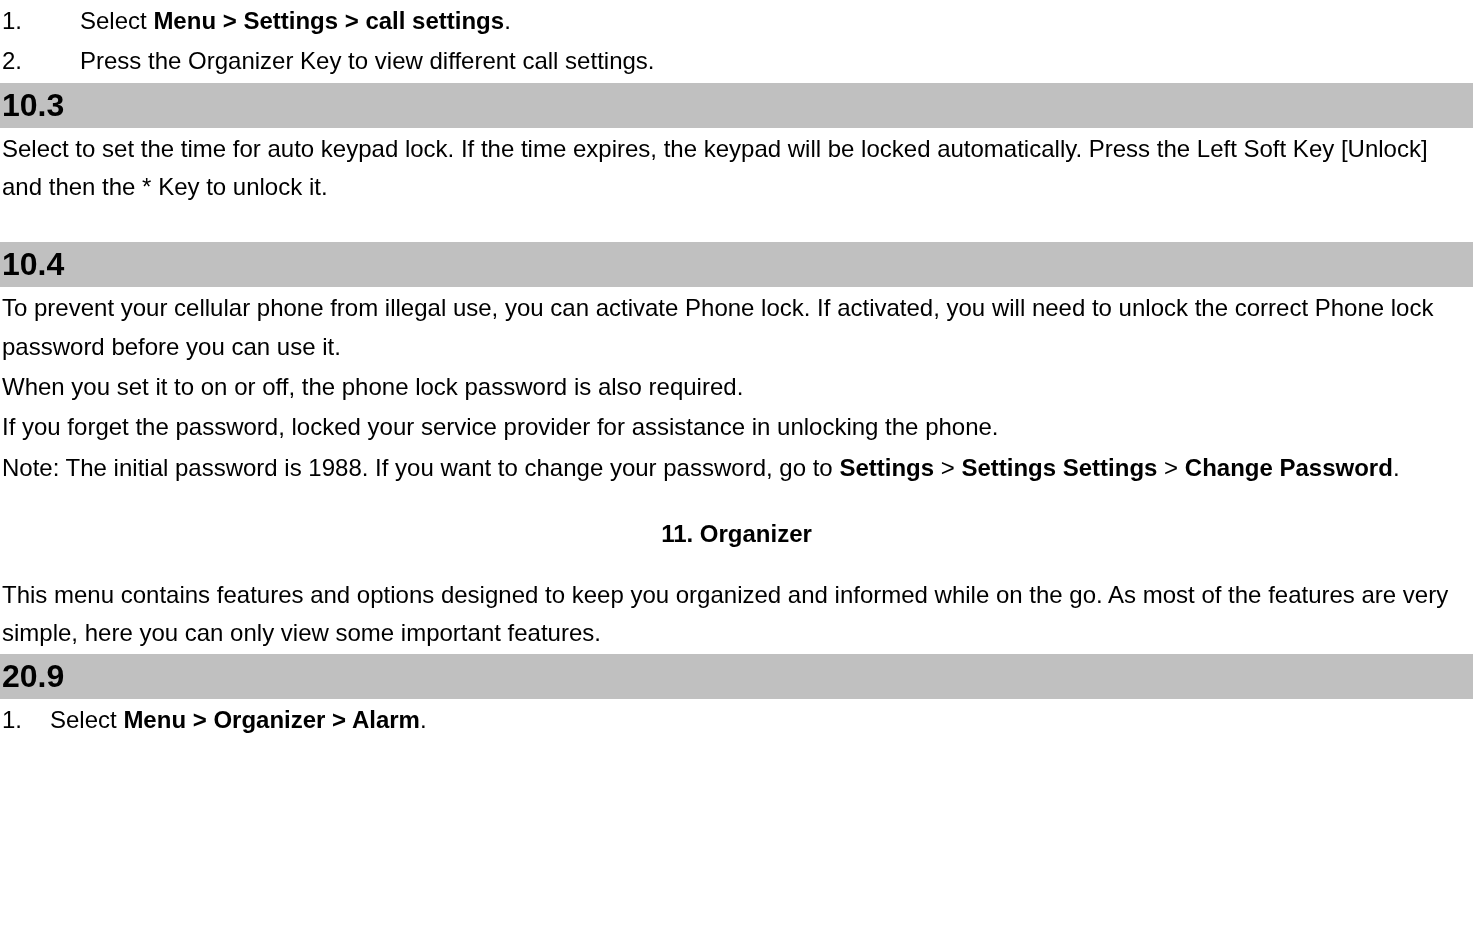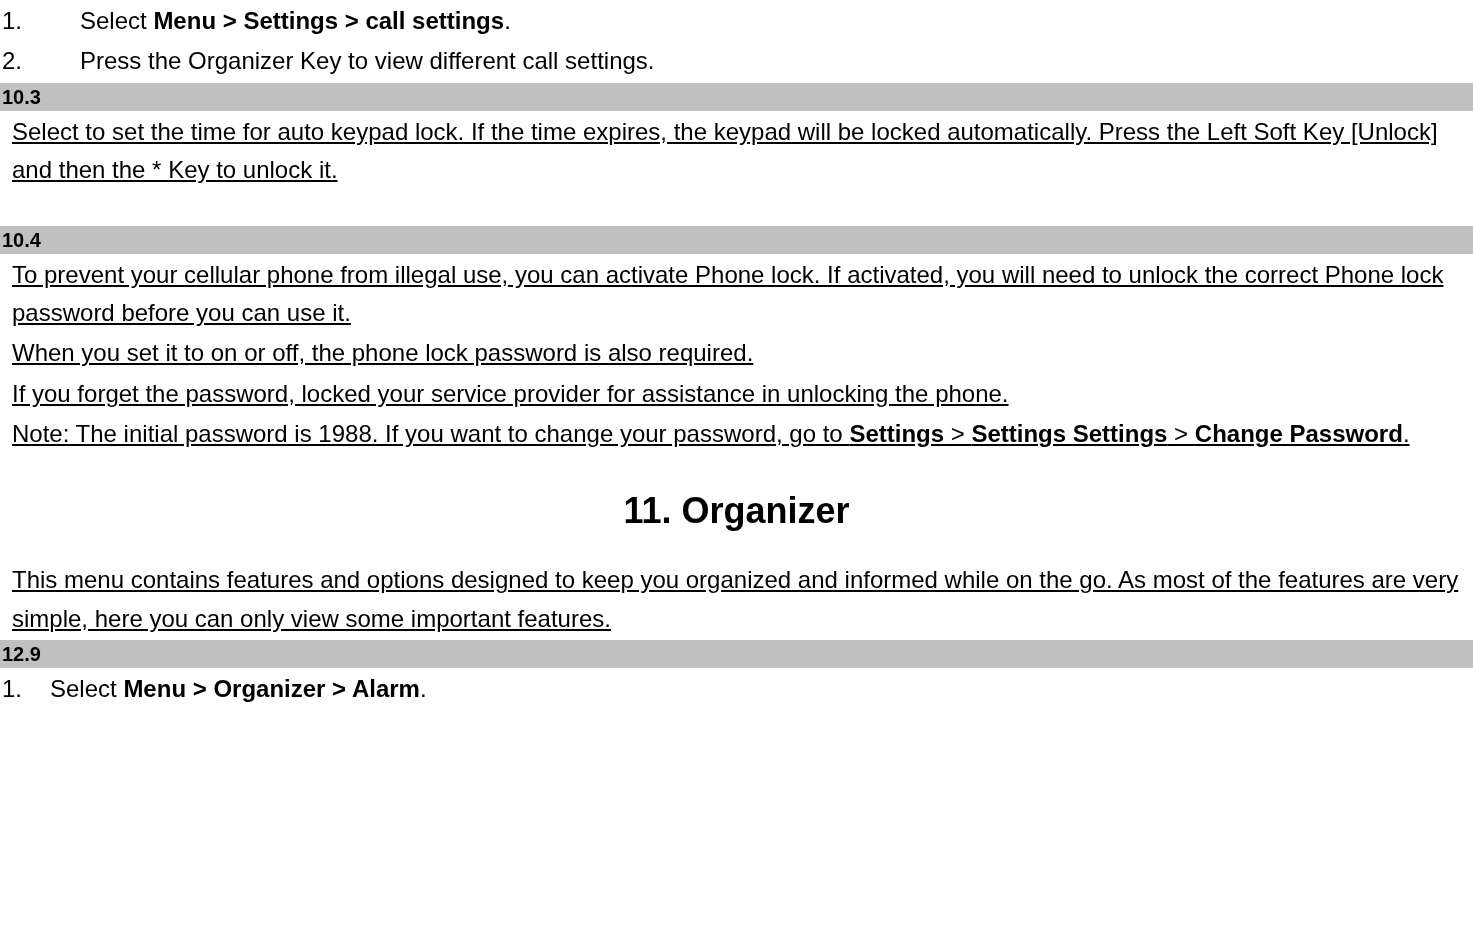--- a/index.html
+++ b/index.html
@@ -13,34 +13,34 @@
     padding: 0 0 20px 0;
   }
   .line { margin: 2px 0; }
   .list-item { display: flex; }
   .list-num { width: 80px; flex-shrink: 0; padding-left: 2px; }
   .list-num-narrow { width: 50px; flex-shrink: 0; padding-left: 2px; }
   .list-body { flex: 1; }
   .section-heading {
     background: #c0c0c0;
     font-weight: bold;
-    font-size: 20px;
+    font-size: 32px;
     line-height: 1.4;
     padding: 0 2px;
     display: flex;
   }
   .section-heading .num { width: 60px; flex-shrink: 0; }
   .chapter-heading {
     font-weight: bold;
-    font-size: 36px;
+    font-size: 24px;
     text-align: center;
     margin: 28px 0 22px 0;
   }
   .b { font-weight: bold; }
-  .para { padding: 0 12px; text-decoration: underline; }
+  .para { padding: 0 2px; }
   .spacer { height: 34px; }
 </style>
 </head>
 <body>
 
 <div class="line list-item">
   <span class="list-num">1.</span>
   <span class="list-body">
     <span>Select </span><span class="b">Menu &gt; Settings &gt; call settings</span><span>.</span>
   </span>
@@ -70,21 +70,21 @@
 <div class="line para">If you forget the password, locked your service provider for assistance in unlocking the phone.</div>
 <div class="line para">
   <span>Note: The initial password is 1988. If you want to change your password, go to </span><span class="b">Settings</span><span> &gt; </span><span class="b">Settings Settings</span><span> &gt; </span><span class="b">Change Password</span><span>.</span>
 </div>
 
 <div class="chapter-heading">11. Organizer</div>
 
 <div class="line para">This menu contains features and options designed to keep you organized and informed while on the go. As most of the features are very simple, here you can only view some important features.</div>
 
 <div class="section-heading">
-  <span class="num">12.9</span>
+  <span class="num">20.9</span>
 </div>
 
 <div class="line list-item">
   <span class="list-num-narrow">1.</span>
   <span class="list-body">
     <span>Select </span><span class="b">Menu &gt; Organizer &gt; Alarm</span><span>.</span>
   </span>
 </div>
 
 </body></html>

